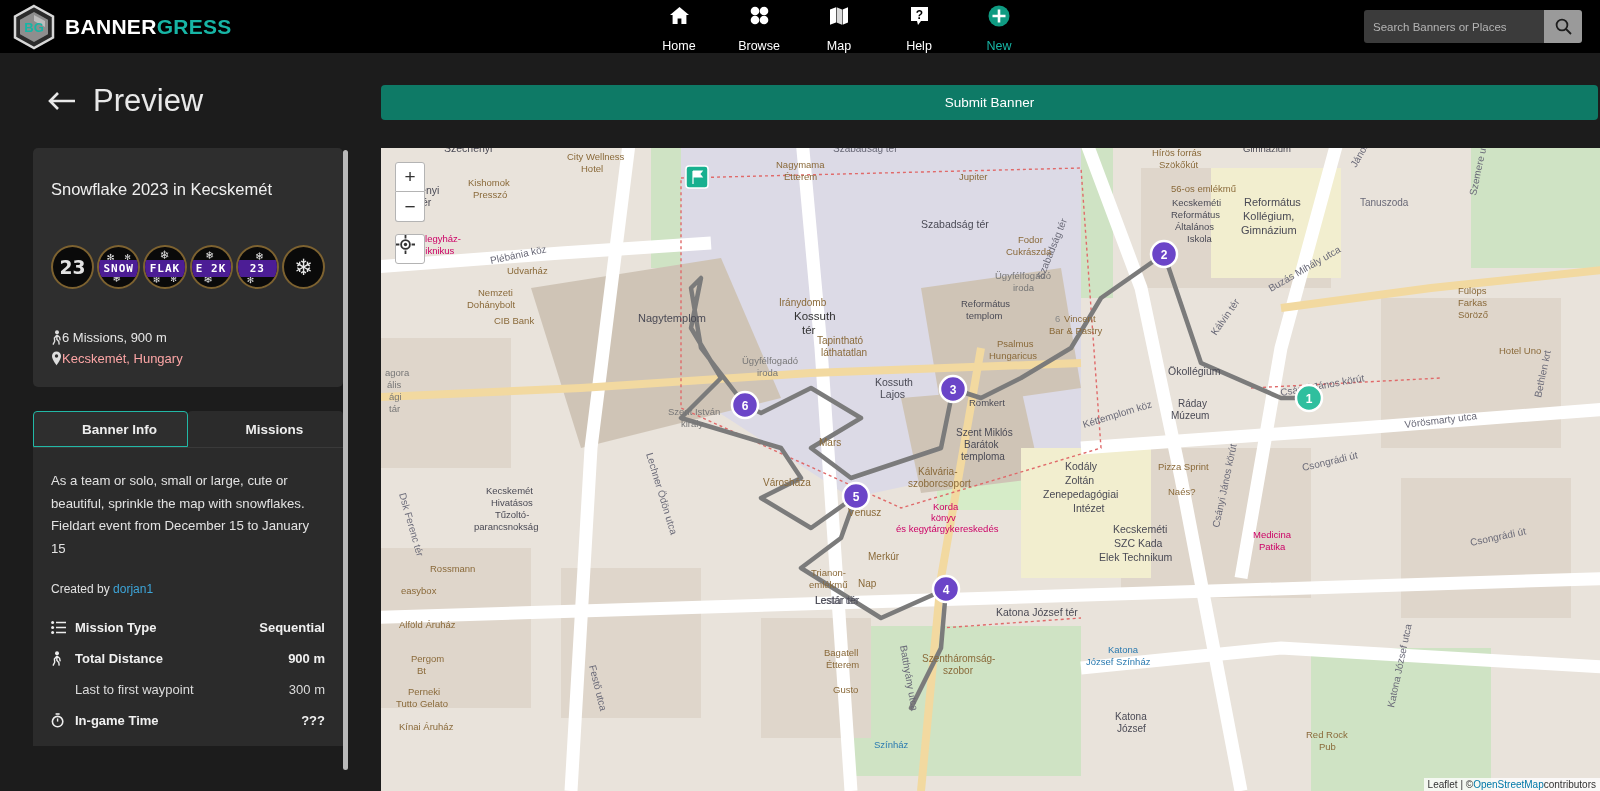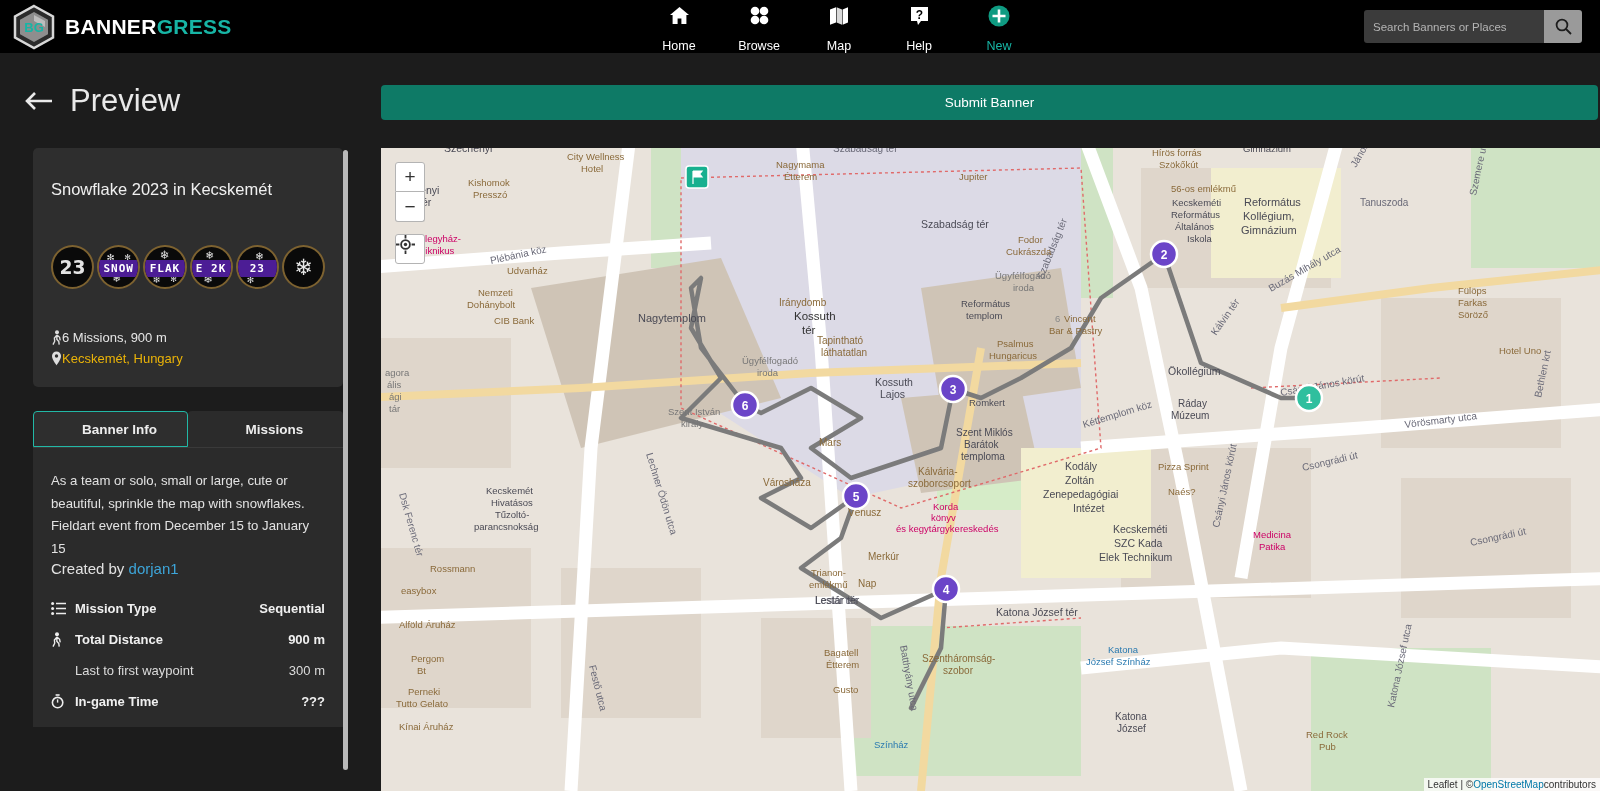--- a/index.html
+++ b/index.html
@@ -43,21 +43,21 @@
   }
   .searchwrap input::placeholder { color: #b4b4b4; }
   .search-btn {
     width: 38px; background: #9a9a9a; display: flex; align-items: center;
     justify-content: center; cursor: pointer;
   }
 
   
   .page-head {
     position: absolute; top: 53px; left: 0; width: 380px; height: 95px;
-    display: flex; align-items: center; padding-left: 25px;
+    display: flex; align-items: center; padding-left: 48px;
   }
   .back-arrow { cursor: pointer; margin-right: 17px; display: flex; }
   .page-title { font-size: 31px; color: #e9e9e9; font-weight: normal; }
 
   .submit-btn {
     position: absolute; top: 85px; left: 381px; width: 1217px; height: 35px;
     background: #0e7a66; color: #fff; border: 0; border-radius: 4px;
     font-size: 13.5px; font-family: "Liberation Sans", sans-serif; cursor: pointer;
   }
 
@@ -86,39 +86,39 @@
     position: absolute; left: 0; right: 0; top: 13px; height: 17px;
     display: flex; align-items: center; justify-content: center;
     color: #fff; font-size: 11px; font-weight: bold;
     font-family: "DejaVu Sans Mono", monospace; letter-spacing: 1px;
   }
   .mi .ovl.band { background: #4c1d95; }
 
   .meta { margin-top: 38px; font-size: 13px; line-height: 21px; }
   .meta-row { display: flex; align-items: center; }
   .meta-row .t { color: #e6e6e6; }
-  .meta-row .t.green { color: #eab308; }
+  .meta-row .t.green { color: #fca5a5; }
 
   
   .tabs { display: flex; margin: 24px 0 0 33px; width: 310px; }
   .tab {
     flex: 1; height: 36px; display: flex; align-items: center; justify-content: center;
     background: #2b2b2b; color: #ededed; font-size: 13.5px; font-weight: bold;
     cursor: pointer; border: 1px solid transparent; border-radius: 4px 4px 0 0; padding-left: 18px;
   }
   .tab.active { border: 1px solid #22b8a6; background: #2e2e2e; }
 
   .divider { margin: 0 0 0 33px; width: 310px; height: 1px; background: #3a3a3a; }
 
   .body-card {
     margin: 0 0 0 33px; width: 310px; background: #2b2b2b;
     padding: 22px 18px 10px;
   }
   .desc { font-size: 13.2px; line-height: 22.5px; color: #e2e2e2; }
-  .created { font-size: 15px; color: #e2e2e2; }
+  .created { margin-top: 22px; font-size: 12px; color: #e2e2e2; }
   .created a { color: #3da5d9; text-decoration: none; }
 
   .info-list { margin-top: 16px; }
   .info-row {
     display: flex; align-items: center; height: 31px; font-size: 13px;
   }
   .info-row .ico { width: 24px; display: flex; align-items: center; }
   .info-row .lbl { color: #f0f0f0; font-weight: bold; }
   .info-row .val { margin-left: auto; color: #f0f0f0; font-weight: bold; }
   .info-row.sub .lbl, .info-row.sub .val { font-weight: normal; color: #dcdcdc; }

